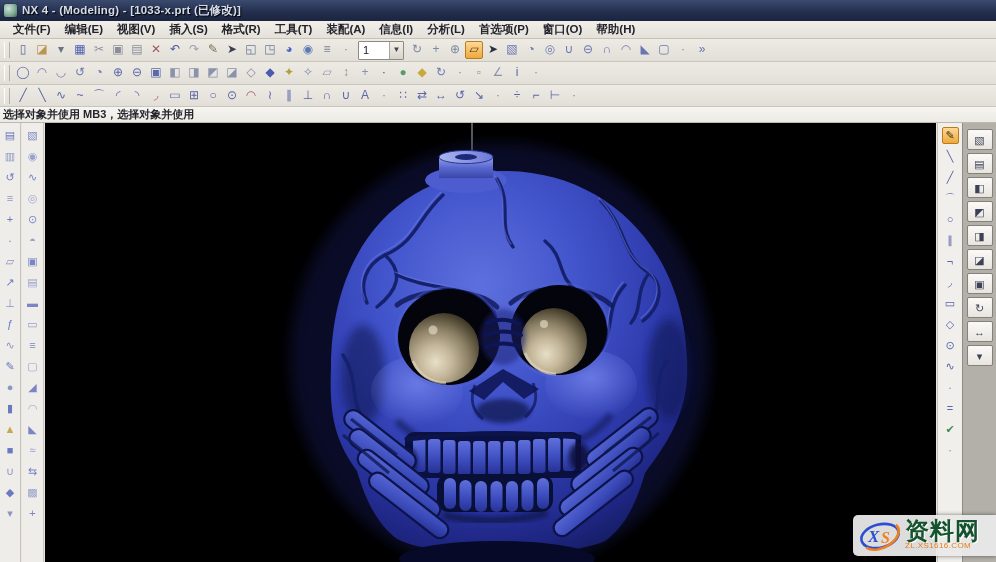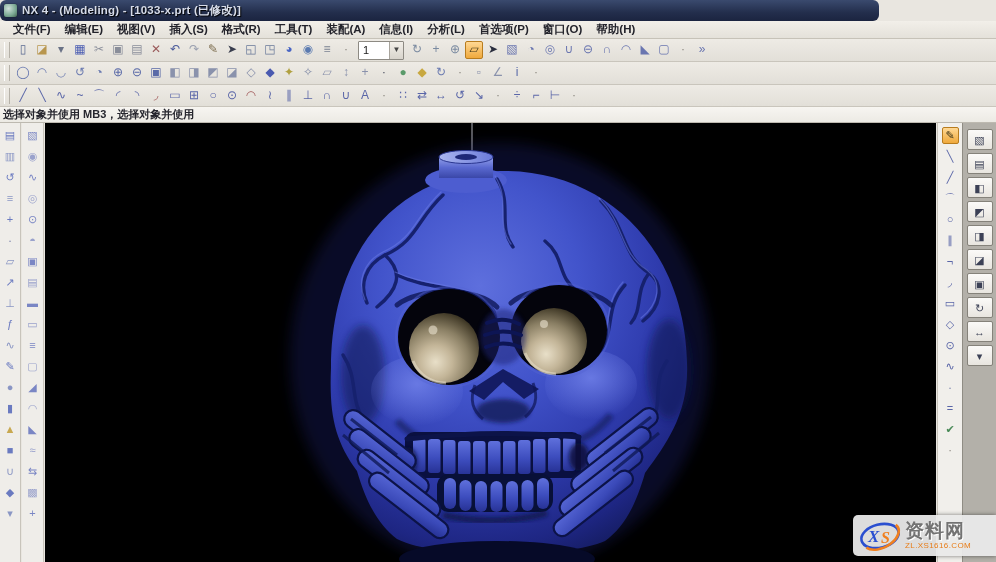--- a/index.html
+++ b/index.html
@@ -3,23 +3,23 @@
 <meta charset="utf-8">
 <style>
   html,body{margin:0;padding:0;}
   body{
     width:996px;height:562px;position:relative;overflow:hidden;
     font-family:"Liberation Sans",sans-serif;background:#e9e6e0;
     -webkit-font-smoothing:antialiased;
   }
   
   .titlebar{
-    position:absolute;left:0;top:0;width:879px;height:21px;
+    position:absolute;left:0;top:0;width:996px;height:21px;
     background:linear-gradient(#3a4a6e,#232e4c 60%,#1b2440);
-    display:flex;align-items:center;padding-left:4px;box-sizing:border-box;border-radius:6px;
+    display:flex;align-items:center;padding-left:4px;box-sizing:border-box;
   }
   .app-icon{width:13px;height:13px;border-radius:2px;margin-right:5px;
     background:radial-gradient(circle at 35% 35%,#cfe0da,#7aa892 60%,#41624f);
     box-shadow:0 0 1px #000;}
   .title-text{color:#d6dbe8;font-size:11.5px;font-weight:bold;letter-spacing:.2px;
     text-shadow:1px 1px 1px #000;white-space:nowrap;}
   
   .menubar{
     position:absolute;left:0;top:21px;width:996px;height:18px;
     background:linear-gradient(#f2efe9,#e4e1da);border-bottom:1px solid #c6c2b8;
@@ -64,21 +64,21 @@
   .vbtn{display:block;width:26px;height:21px;line-height:20px;margin:3px auto 0 auto;
     background:linear-gradient(#fbfaf8,#e8e5df);border:1px solid #85827a;border-radius:2px;
     text-align:center;font-size:11px;color:#3c4156;box-sizing:border-box;overflow:hidden;}
   
   .watermark{position:absolute;left:853px;top:515px;width:143px;height:41px;
     background:rgba(233,233,233,.95);border-radius:5px 0 0 5px;
     display:flex;align-items:center;padding-left:5px;box-sizing:border-box;
     box-shadow:0 0 4px rgba(0,0,0,.5);}
   .wm-logo{position:relative;width:44px;height:32px;flex:0 0 auto;}
   .wm-right{margin-left:3px;}
-  .wm-name{font-size:19px;font-weight:bold;color:#737373;line-height:19px;letter-spacing:1px;
+  .wm-name{font-size:24px;font-weight:bold;color:#14532d;line-height:19px;letter-spacing:1px;
     text-shadow:1px 1px 0 #fff;}
   .wm-url{font-size:8px;font-weight:normal;color:#e87d18;letter-spacing:.4px;margin-top:1px;}
 </style>
 </head>
 <body>
 
 <div class="titlebar">
   <span class="app-icon"></span>
   <span class="title-text">NX 4 - (Modeling) - [1033-x.prt (已修改)]</span>
 </div>

